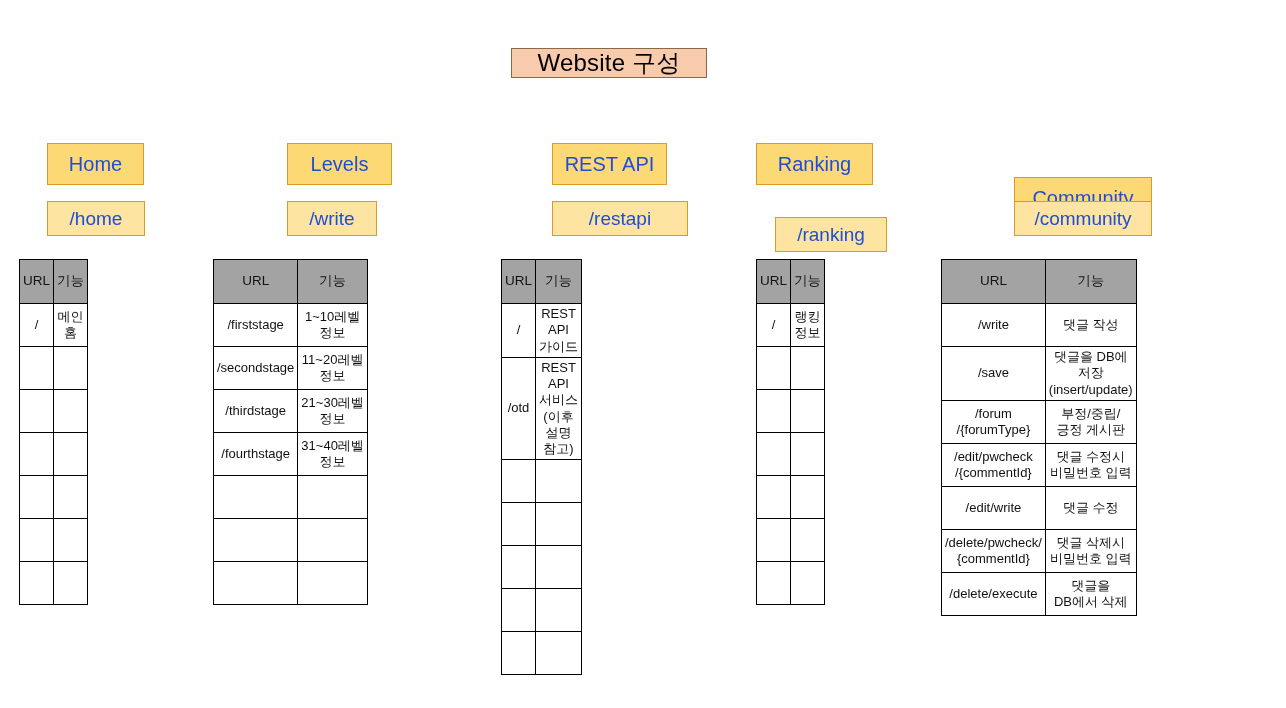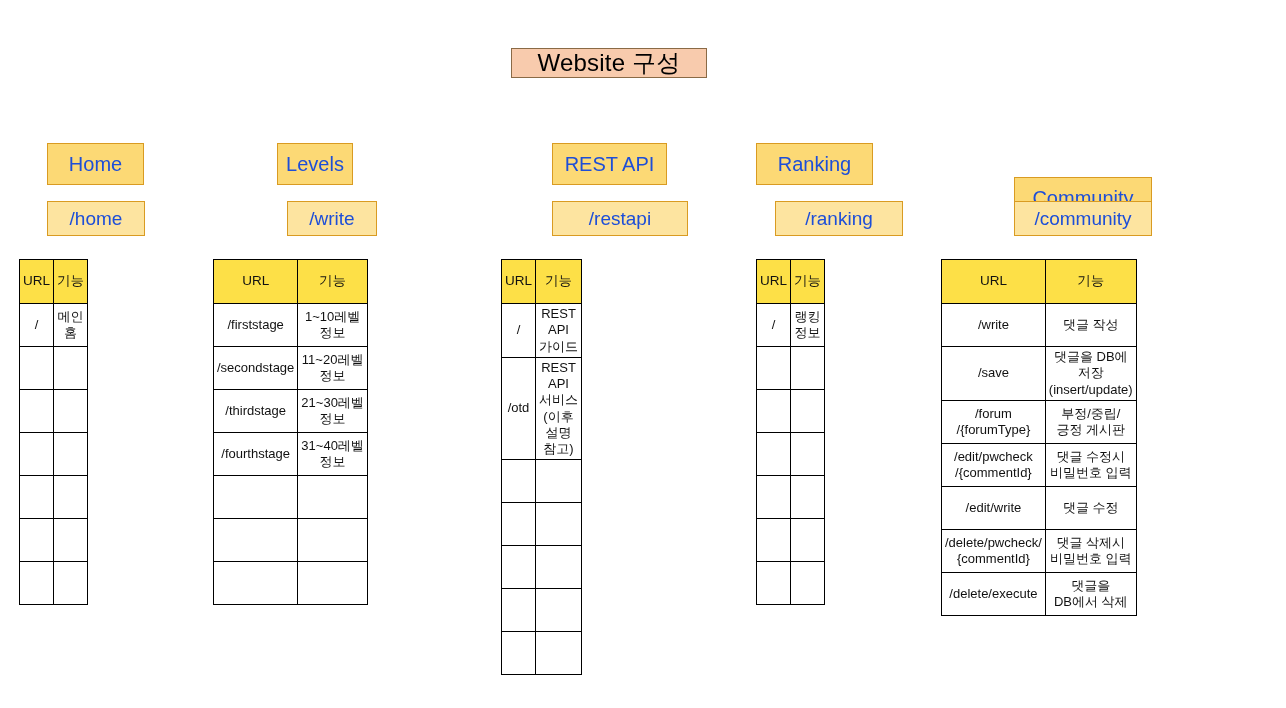--- a/index.html
+++ b/index.html
@@ -80,21 +80,21 @@
     text-align: center;
     vertical-align: middle;
     padding: 2px 3px;
     font-size: 13px;
     line-height: 1.25;
     color: #111111;
     box-sizing: border-box;
     word-break: keep-all;
   }
   table.url-table th {
-    background: #fde047;
+    background: #a3a3a3;
     height: 44px;
     font-weight: normal;
     font-size: 13.5px;
   }
   table.url-table td {
     height: 43px;
   }
   td.empty-cell { }
 
   
@@ -163,21 +163,21 @@
           </tr>
           <tr>
             <td class="empty-cell"></td>
             <td class="empty-cell"></td>
           </tr>
         </tbody>
     </table>
   </div>
 
   <div class="column">
-    <div class="section-box section-title" style="left:277px; width:76px;">Levels</div>
+    <div class="section-box section-title" style="left:287px; width:105px;">Levels</div>
     <div class="section-box section-path" style="left:287px; width:90px;">/write</div>
     <table class="url-table t-levels">
       <colgroup>
           <col class="c-url">
           <col class="c-fn">
         </colgroup>
       <thead>
         <tr>
           <th>URL</th>
           <th>기능</th>
@@ -258,21 +258,21 @@
           <tr>
             <td class="empty-cell"></td>
             <td class="empty-cell"></td>
           </tr>
         </tbody>
     </table>
   </div>
 
   <div class="column">
     <div class="section-box section-title" style="left:756px; width:117px;">Ranking</div>
-    <div class="section-box section-path" style="left:775px; width:128px;">/ranking</div>
+    <div class="section-box section-path" style="left:775px; width:112px;margin-top:16px;">/ranking</div>
     <table class="url-table t-rank">
       <colgroup>
           <col class="c-url">
           <col class="c-fn">
         </colgroup>
       <thead>
         <tr>
           <th>URL</th>
           <th>기능</th>
         </tr>

